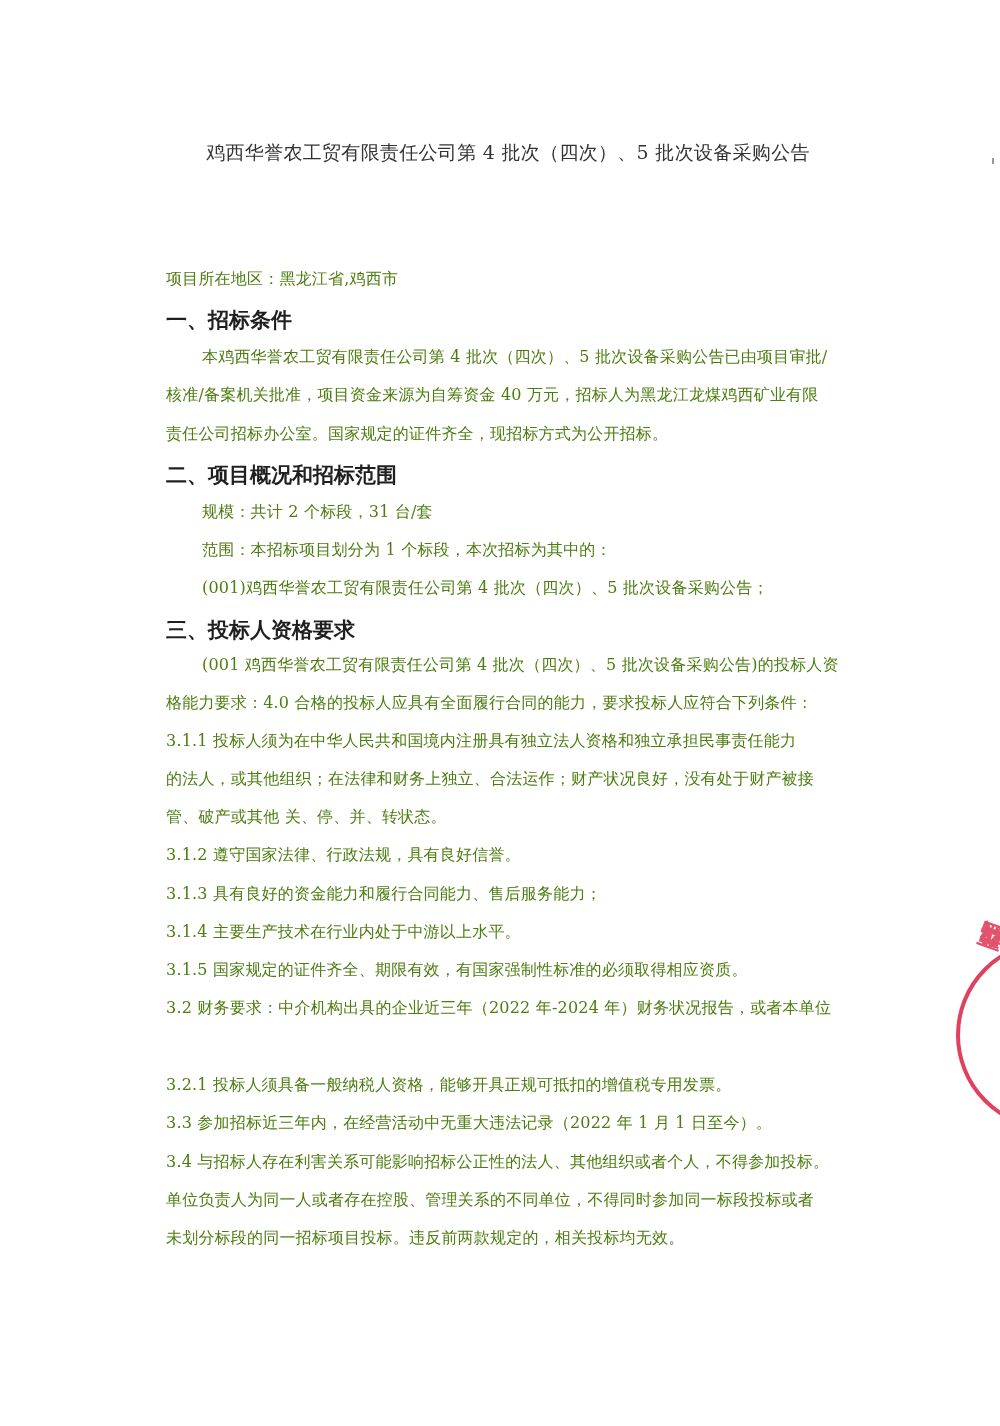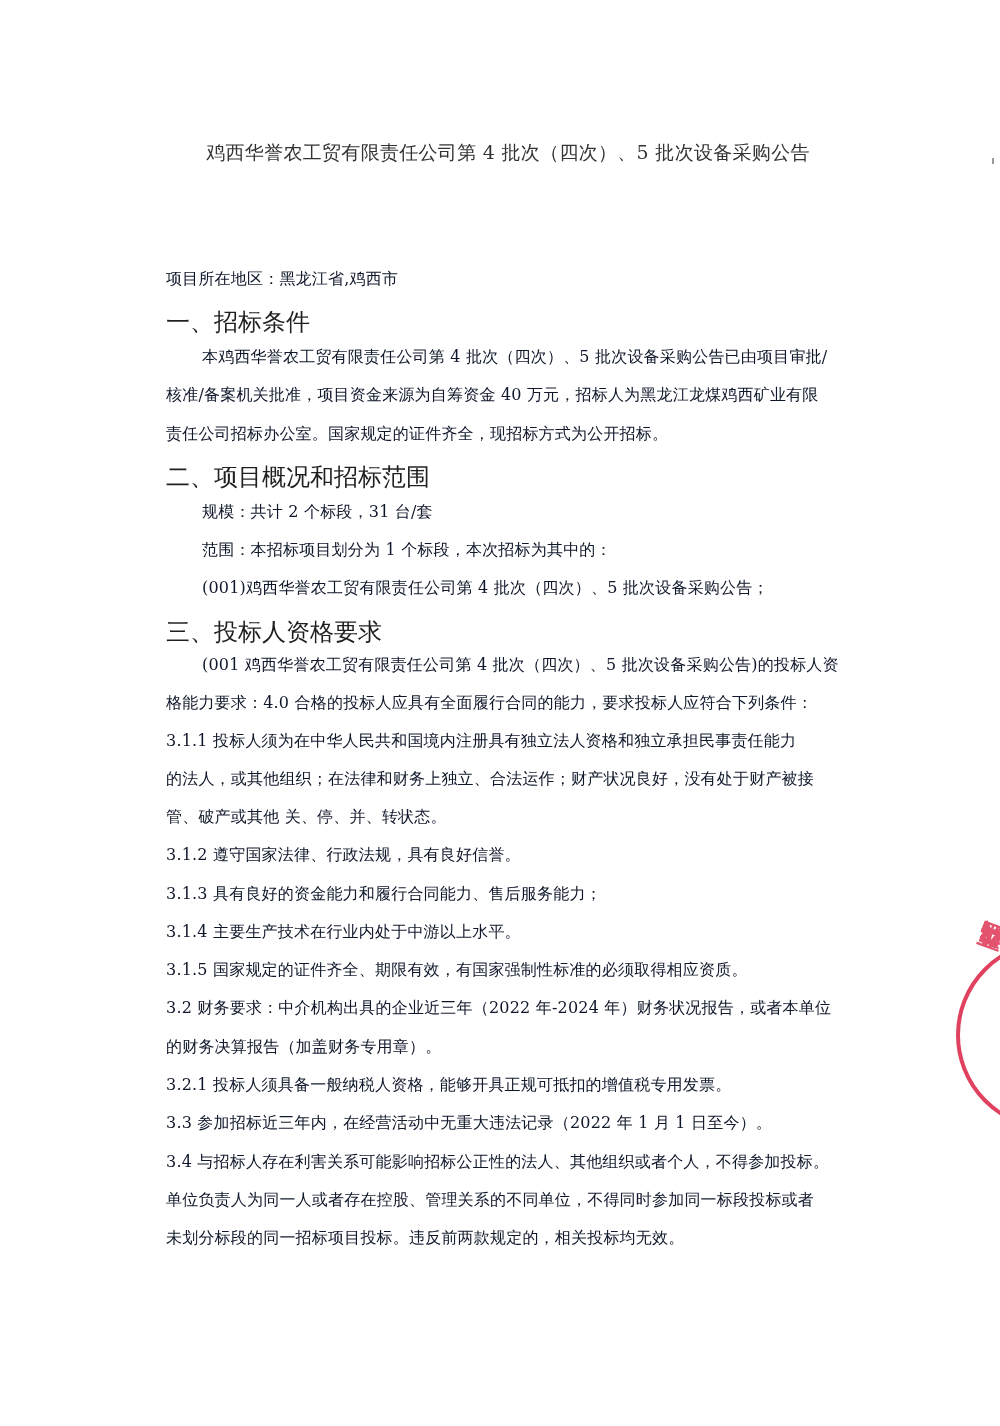--- a/index.html
+++ b/index.html
@@ -9,25 +9,25 @@
   }
   .page { position: absolute; left: 0; top: 0; width: 1000px; height: 1426px; margin-left: 8px; }
   .title {
     position: absolute; left: 0; width: 1000px; text-align: center;
     font-size: 19px; letter-spacing: 0.3px; color: #333;
   }
   .t1 { top: 140px; }
   .t2 { top: 176px; }
   .line {
     position: absolute; left: 158px; width: 690px; font-size: 16px; white-space: nowrap;
-    color: #0f172a; letter-spacing: 0.2px;
+    color: #4d7c0f; letter-spacing: 0.2px;
   }
   .indent { left: 194px; }
   .heading {
-    position: absolute; left: 158px; font-size: 24px; font-weight: normal;
+    position: absolute; left: 158px; font-size: 21px; font-weight: bold;
     font-family: "DejaVu Sans", "Liberation Sans", sans-serif; color: #1f1f1f; white-space: nowrap;
   }
   .stamp {
     position: absolute; left: 948px; top: 940px; width: 190px; height: 190px;
     border: 4px solid #e0415f; border-radius: 50%; box-sizing: border-box;
   }
   .stamp-text {
     position: absolute; left: 960px; top: 968px; width: 40px; color: #e0415f;
     font-family: "DejaVu Sans", sans-serif; font-weight: bold; font-size: 24px;
     writing-mode: vertical-rl; transform: rotate(200deg); transform-origin: center;
@@ -62,21 +62,20 @@
   <div class="line indent" style="top:655px">(001 鸡西华誉农工贸有限责任公司第 4 批次（四次）、5 批次设备采购公告)的投标人资</div>
   <div class="line" style="top:693px">格能力要求：4.0 合格的投标人应具有全面履行合同的能力，要求投标人应符合下列条件：</div>
   <div class="line" style="top:731px">3.1.1  投标人须为在中华人民共和国境内注册具有独立法人资格和独立承担民事责任能力</div>
   <div class="line" style="top:807px">管、破产或其他  关、停、并、转状态。</div>
   <div class="line" style="top:769px">的法人，或其他组织；在法律和财务上独立、合法运作；财产状况良好，没有处于财产被接</div>
   <div class="line" style="top:845px">3.1.2  遵守国家法律、行政法规，具有良好信誉。</div>
   <div class="line" style="top:884px">3.1.3  具有良好的资金能力和履行合同能力、售后服务能力；</div>
   <div class="line" style="top:922px">3.1.4  主要生产技术在行业内处于中游以上水平。</div>
   <div class="line" style="top:960px">3.1.5  国家规定的证件齐全、期限有效，有国家强制性标准的必须取得相应资质。</div>
   <div class="line" style="top:998px">3.2 财务要求：中介机构出具的企业近三年（2022 年-2024 年）财务状况报告，或者本单位</div>
-  <div class="line" style="top:1037px">的财务决算报告（加盖财务专用章）。</div>
   <div class="line" style="top:1075px">3.2.1  投标人须具备一般纳税人资格，能够开具正规可抵扣的增值税专用发票。</div>
   <div class="line" style="top:1113px">3.3  参加招标近三年内，在经营活动中无重大违法记录（2022  年  1  月  1  日至今）。</div>
   <div class="line" style="top:1152px">3.4 与招标人存在利害关系可能影响招标公正性的法人、其他组织或者个人，不得参加投标。</div>
   <div class="line" style="top:1228px">未划分标段的同一招标项目投标。违反前两款规定的，相关投标均无效。</div>
   <div class="line" style="top:1190px">单位负责人为同一人或者存在控股、管理关系的不同单位，不得同时参加同一标段投标或者</div>
 
   <div class="stamp"></div>
   <div class="stamp-text">鸡西益兴</div>
 
 </div>

